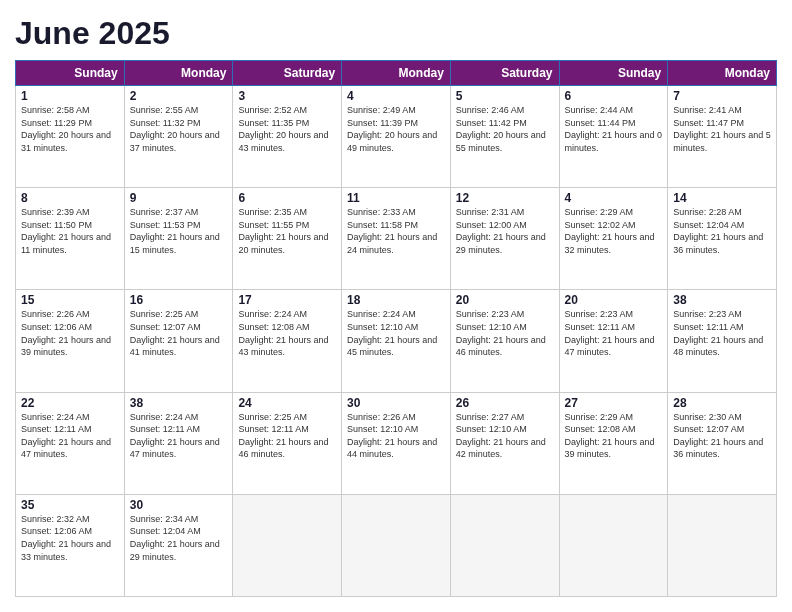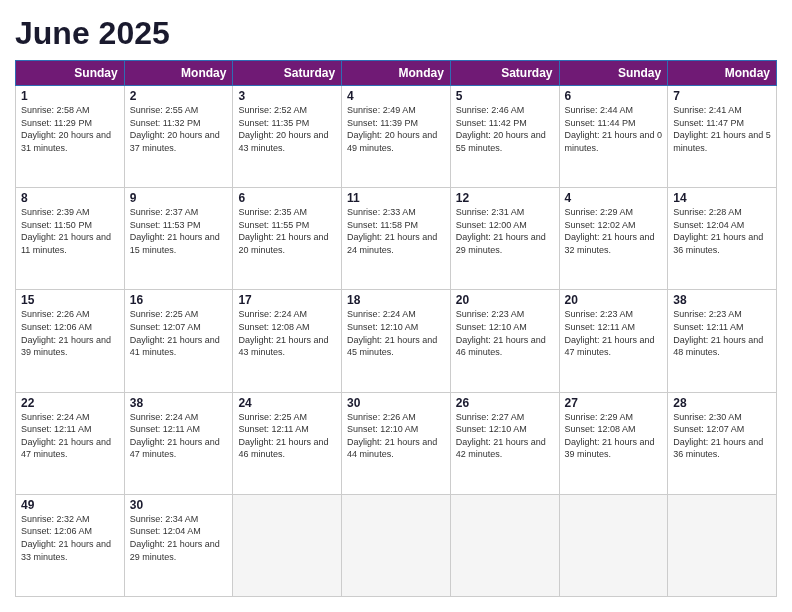--- a/index.html
+++ b/index.html
@@ -242,21 +242,21 @@
             <span class="day-number">27</span>
             <div class="day-info">Sunrise: 2:29 AM<br>Sunset: 12:08 AM<br>Daylight: 21 hours and 39 minutes.</div>
           </td>
           <td>
             <span class="day-number">28</span>
             <div class="day-info">Sunrise: 2:30 AM<br>Sunset: 12:07 AM<br>Daylight: 21 hours and 36 minutes.</div>
           </td>
         </tr>
         <tr class="last-row">
           <td>
-            <span class="day-number">49</span>
+            <span class="day-number">35</span>
             <div class="day-info">Sunrise: 2:32 AM<br>Sunset: 12:06 AM<br>Daylight: 21 hours and 33 minutes.</div>
           </td>
           <td>
             <span class="day-number">30</span>
             <div class="day-info">Sunrise: 2:34 AM<br>Sunset: 12:04 AM<br>Daylight: 21 hours and 29 minutes.</div>
           </td>
           <td class="empty"></td>
           <td class="empty"></td>
           <td class="empty"></td>
           <td class="empty"></td>

